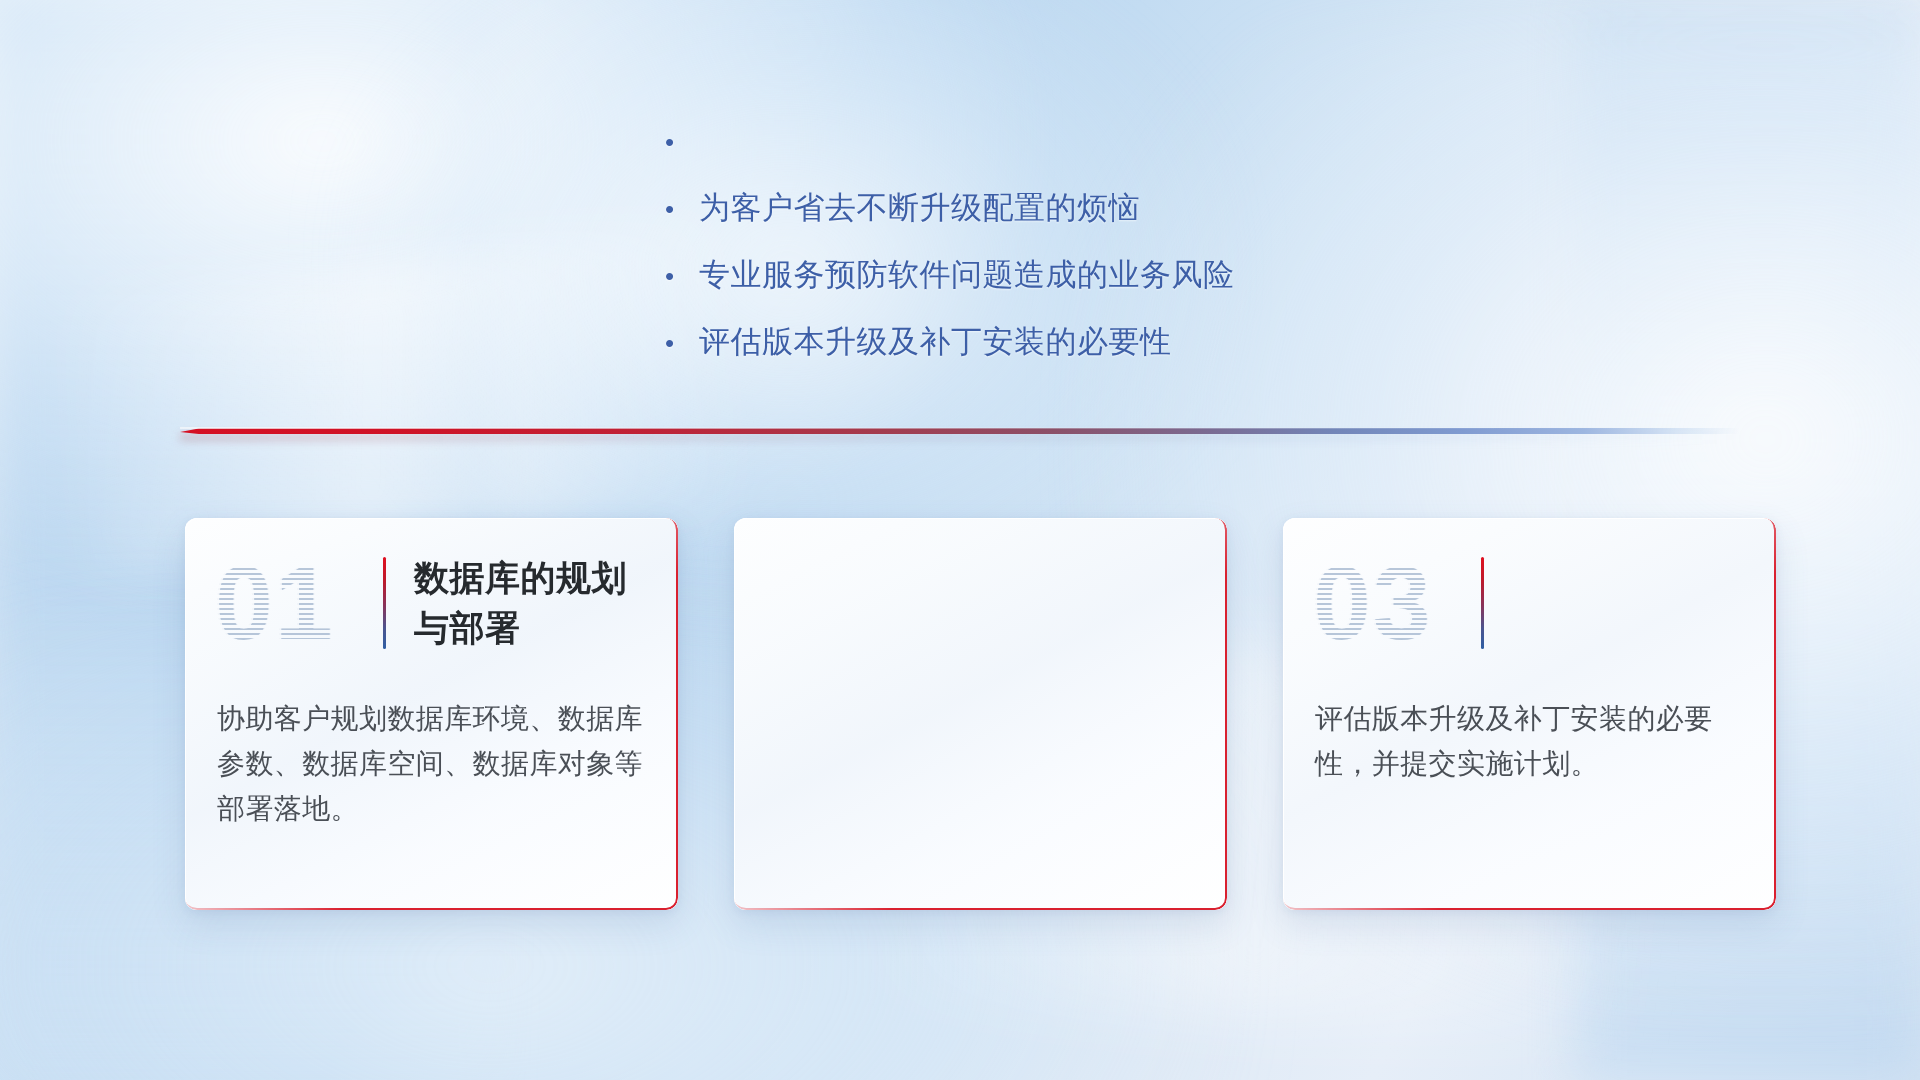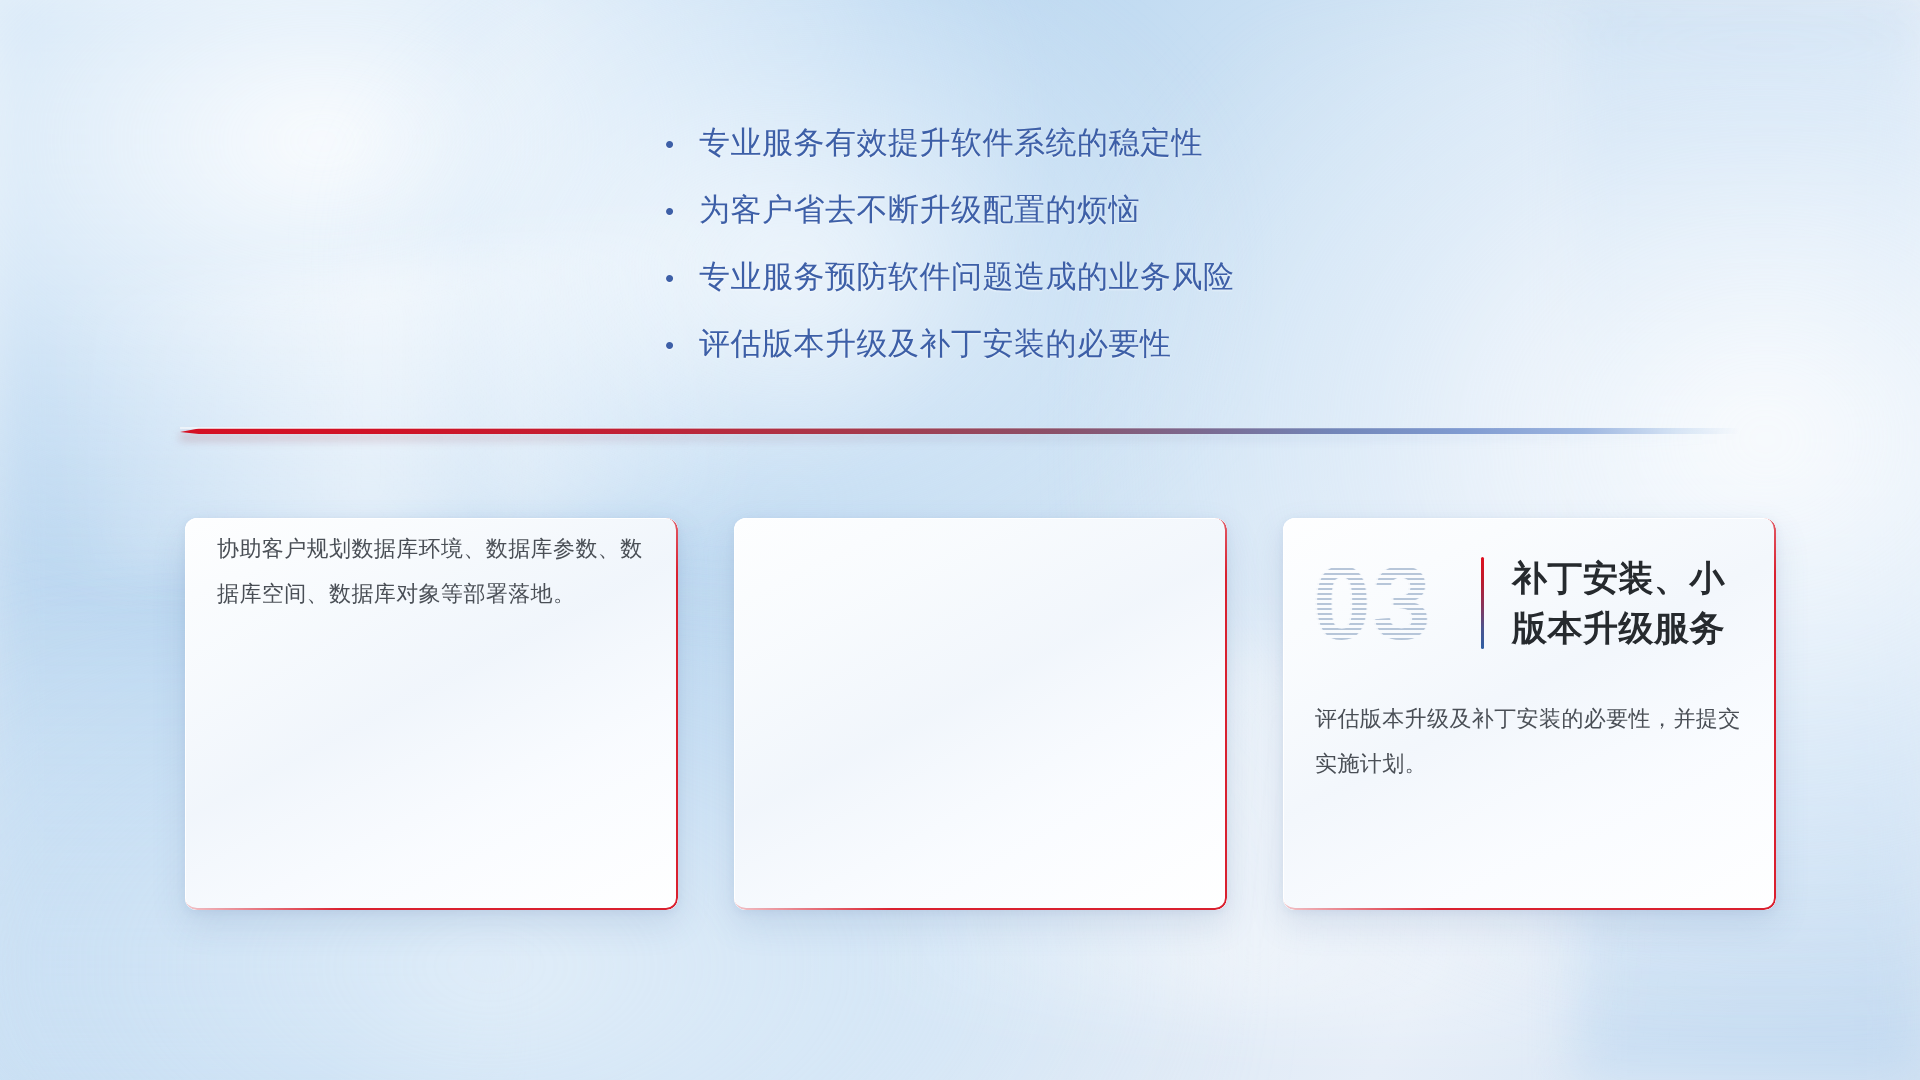--- a/index.html
+++ b/index.html
@@ -191,21 +191,21 @@
   .card-title{
     flex:1 1 auto;
     font-size:35px;
     line-height:50px;
     font-weight:700;
     color:#262a2e;
     letter-spacing:.5px;
   }
   .card-body{
     padding:8px 20px 0 32px;
-    font-size:22px;
+    font-size:28px;
     line-height:45px;
     color:#4a4f56;
     letter-spacing:.4px;
   }
 </style>
 </head>
 <body>
 
 <div class="bg-base"></div>
 <div class="bg-tint-blue"></div>
@@ -214,21 +214,20 @@
 <div class="bg-glow-b"></div>
 <div class="bg-glow-c"></div>
 <div class="bg-glow-d"></div>
 <div class="bg-streak"></div>
 <div class="bg-streak2"></div>
 
 <div class="bullets">
 
   <div class="bullet">
     <span class="bullet-dot">•</span>
-    <span class="bullet-text">专业服务有效提升软件系统的稳定性</span>
   </div>
 
   <div class="bullet">
     <span class="bullet-dot">•</span>
     <span class="bullet-text">为客户省去不断升级配置的烦恼</span>
   </div>
 
   <div class="bullet">
     <span class="bullet-dot">•</span>
     <span class="bullet-text">专业服务预防软件问题造成的业务风险</span>
@@ -245,32 +244,36 @@
   <div class="divider-shadow"></div>
   <div class="divider-main"></div>
   <div class="divider-gloss"></div>
 </div>
 
 <div class="cards">
 
   <div class="card">
     <div class="card-edge"></div>
     <div class="card-accent"></div>
+    <div class="card-head">
+      <div class="card-num">01</div>
+      <div class="card-rule"></div>
+      <div class="card-title">数据库的规划与部署</div>
+    </div>
     <div class="card-body">协助客户规划数据库环境、数据库参数、数据库空间、数据库对象等部署落地。</div>
   </div>
 
   <div class="card">
     <div class="card-edge"></div>
     <div class="card-accent"></div>
   </div>
 
   <div class="card">
     <div class="card-edge"></div>
     <div class="card-accent"></div>
     <div class="card-head">
       <div class="card-num">03</div>
       <div class="card-rule"></div>
-      <div class="card-title">补丁安装、小版本升级服务</div>
     </div>
     <div class="card-body">评估版本升级及补丁安装的必要性，并提交实施计划。</div>
   </div>
 
 </div>
 
 </body></html>

